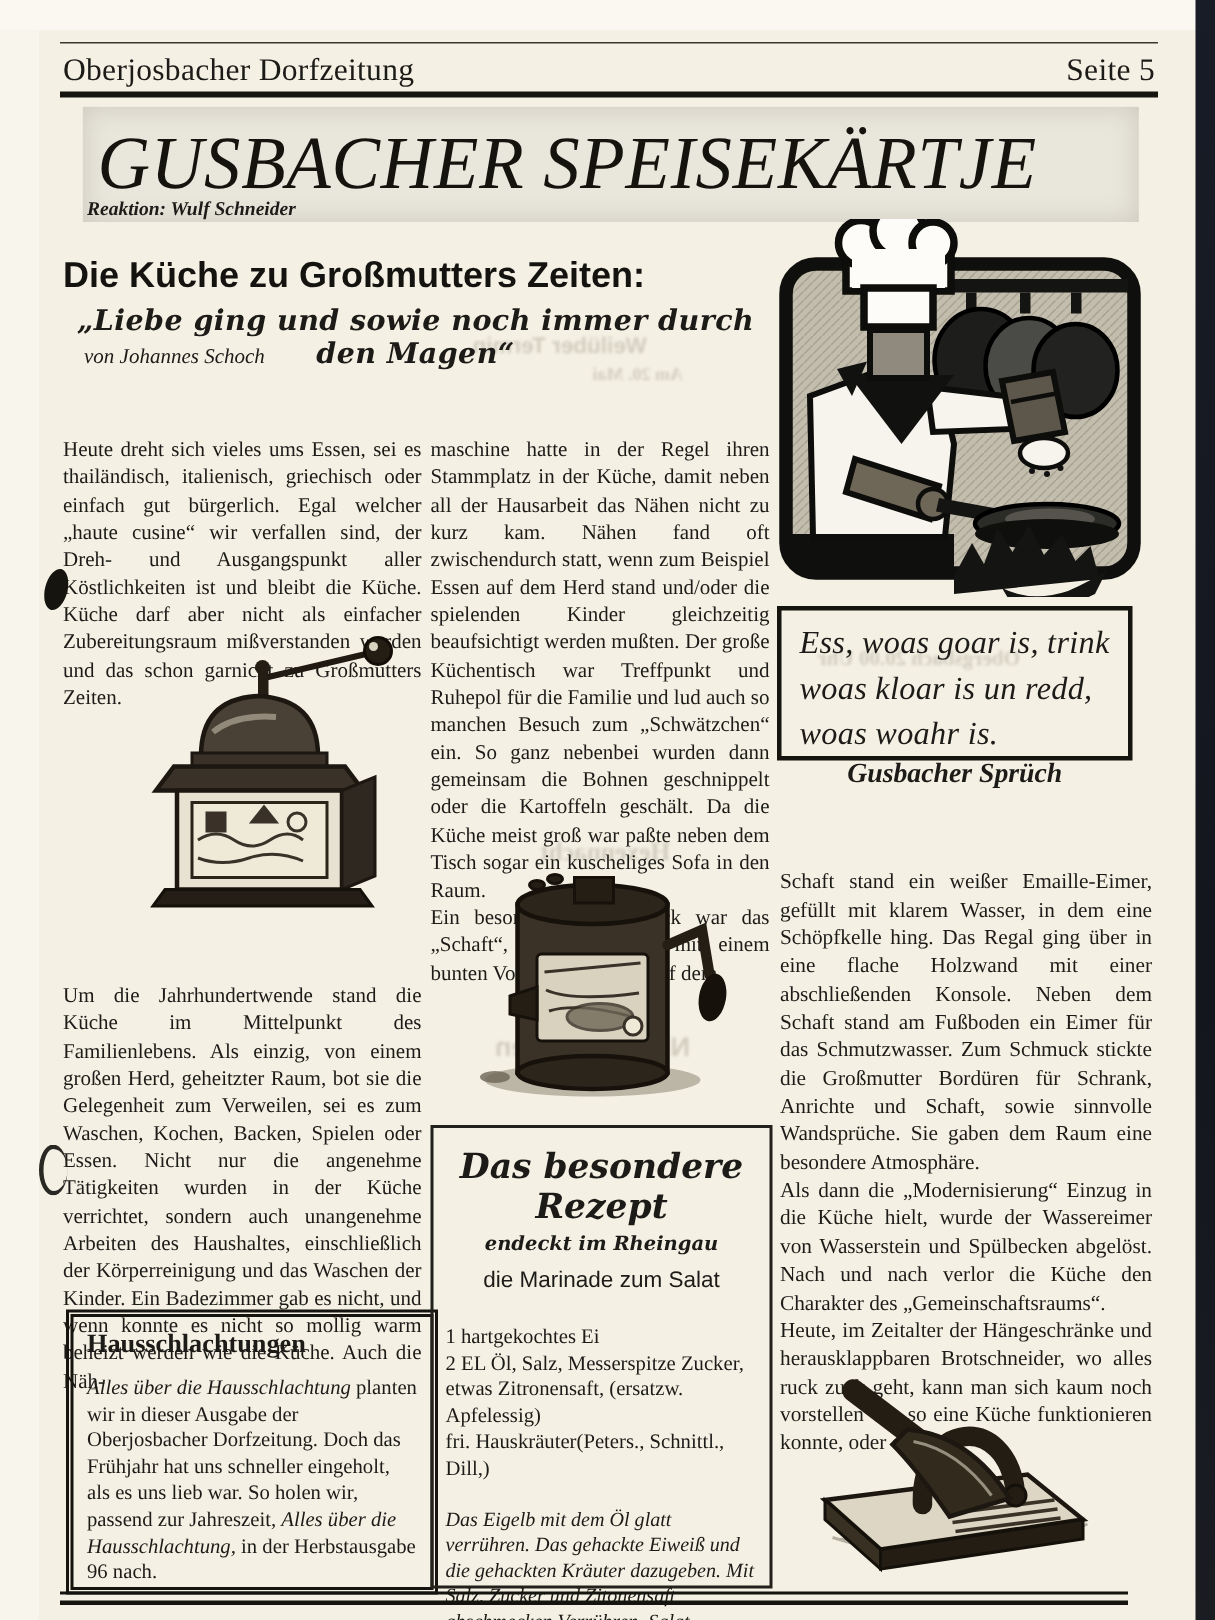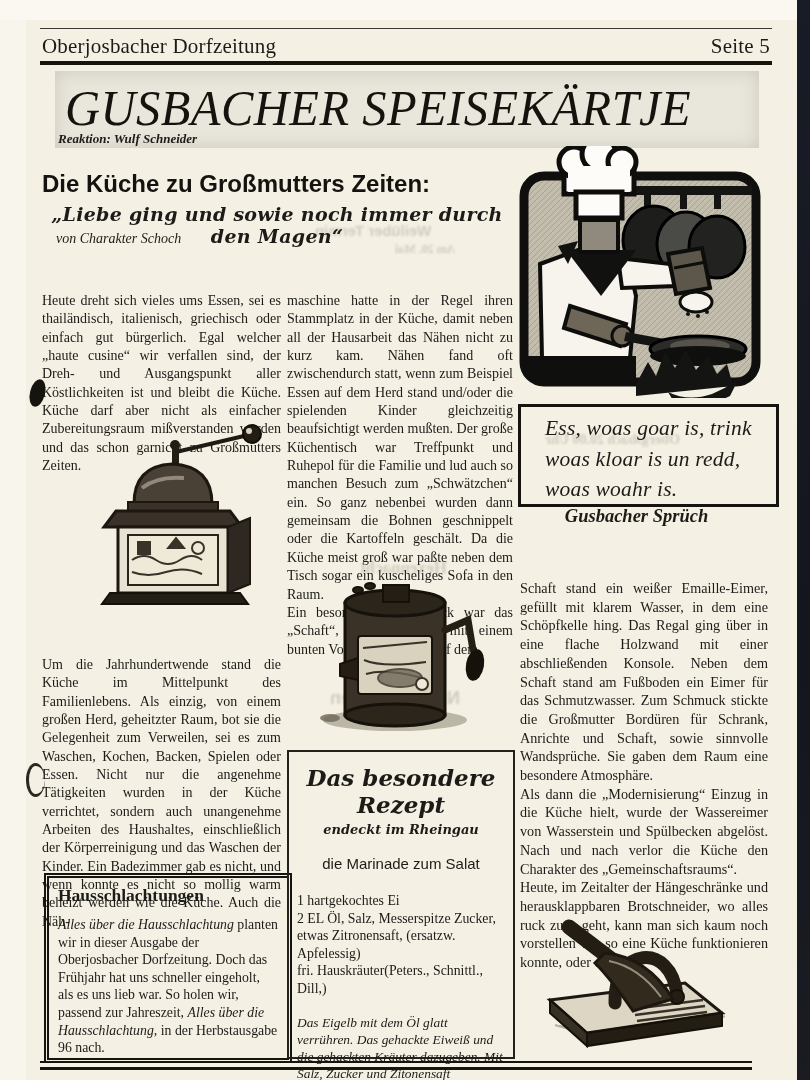--- a/index.html
+++ b/index.html
@@ -38,24 +38,24 @@
   
   .haus-box{border:5px double #15140f;background:transparent;padding:7px 9px;}
   .haus-title{font-size:17.5px;font-weight:bold;margin:0 0 10px 0;}
   .haus-text{font-size:13.8px;line-height:17.6px;}
   .haus-text .it{font-style:italic;}
   .recipe-box{border:2px solid #23211b;padding:8px 8px;}
   .recipe-title{font-size:23px;text-align:center;margin-top:4px;}
   .recipe-sub{font-size:13px;text-align:center;margin-top:4px;}
   .dish{font-family:"Liberation Sans",sans-serif;font-weight:bold;font-size:19.5px;
     text-align:center;margin-top:22px;}
-  .dish-sub{font-family:"Liberation Sans",sans-serif;font-size:15px;text-align:center;margin-top:18px;}
+  .dish-sub{font-family:"Liberation Sans",sans-serif;font-size:15px;text-align:center;margin-top:8px;}
   .ingredients{font-size:13.8px;line-height:17.6px;margin-top:20px;}
   .instructions{font-style:italic;font-size:13.4px;line-height:17.2px;margin-top:16px;}
-  .quote-box{border:3px solid #15140f;padding:6px 24px;}
+  .quote-box{border:3px solid #15140f;padding:6px 12px;}
   .quote-text{font-style:italic;font-size:21.5px;line-height:30.5px;letter-spacing:.2px;}
   .quote-caption{font-style:italic;font-weight:bold;font-size:18.5px;text-align:center;}
   
   .scan-edge-right{right:0;top:0;width:13px;height:1080px;
     background:linear-gradient(180deg,#181c26 0%,#14161e 60%,#1a1c22 100%);}
   .hole-punch{background:#15140f;border-radius:50%;}
   .hole-arc{border:3px solid #2a2822;border-right:none;border-radius:50%;background:transparent;}
   .bleed{color:#8e897a;opacity:.35;filter:blur(1.1px);transform:scaleX(-1);
     font-weight:bold;pointer-events:none;white-space:nowrap;}
   svg{display:block;}
@@ -78,21 +78,21 @@
   <div class="abs masthead-text" style="left:580px;top:34px;width:190px;text-align:right;">Seite 5</div>
   <div class="abs rule-thick" style="left:40px;top:61px;width:732px;"></div>
 
   <div class="abs title-block" style="left:55px;top:71px;width:704px;height:77px;">
     <div class="big-title" style="position:absolute;left:10px;top:8px;">GUSBACHER SPEISEKÄRTJE</div>
   </div>
   <div class="abs byline" style="left:58px;top:131px;">Reaktion: Wulf Schneider</div>
 
   <div class="abs headline" style="left:42px;top:170px;width:470px;">Die Küche zu Großmutters Zeiten:</div>
   <div class="abs script subheadline" style="left:42px;top:203px;width:470px;">„Liebe ging und sowie noch immer durch den Magen“</div>
-  <div class="abs author" style="left:56px;top:231px;">von Charakter Schoch</div>
+  <div class="abs author" style="left:56px;top:231px;">von Johannes Schoch</div>
 
   <div class="abs copy" style="left:42px;top:253px;width:239px;">
     <p>Heute dreht sich vieles ums Essen, sei es thailändisch, italienisch, griechisch oder einfach gut bürgerlich. Egal welcher „haute cusine“ wir verfallen sind, der Dreh- und Ausgangspunkt aller Köstlichkeiten ist und bleibt die Küche. Küche darf aber nicht als einfacher Zubereitungsraum mißverstanden werden und das schon garnicht zu Großmutters Zeiten.</p>
   </div>
 
   <div class="abs" style="left:72px;top:408px;">
     <svg width="210" height="200" viewBox="0 0 210 200">
       <g stroke="#201a12" fill="none" stroke-width="4" stroke-linecap="round">
         <line x1="104" y1="44" x2="172" y2="28"></line>
       </g>

